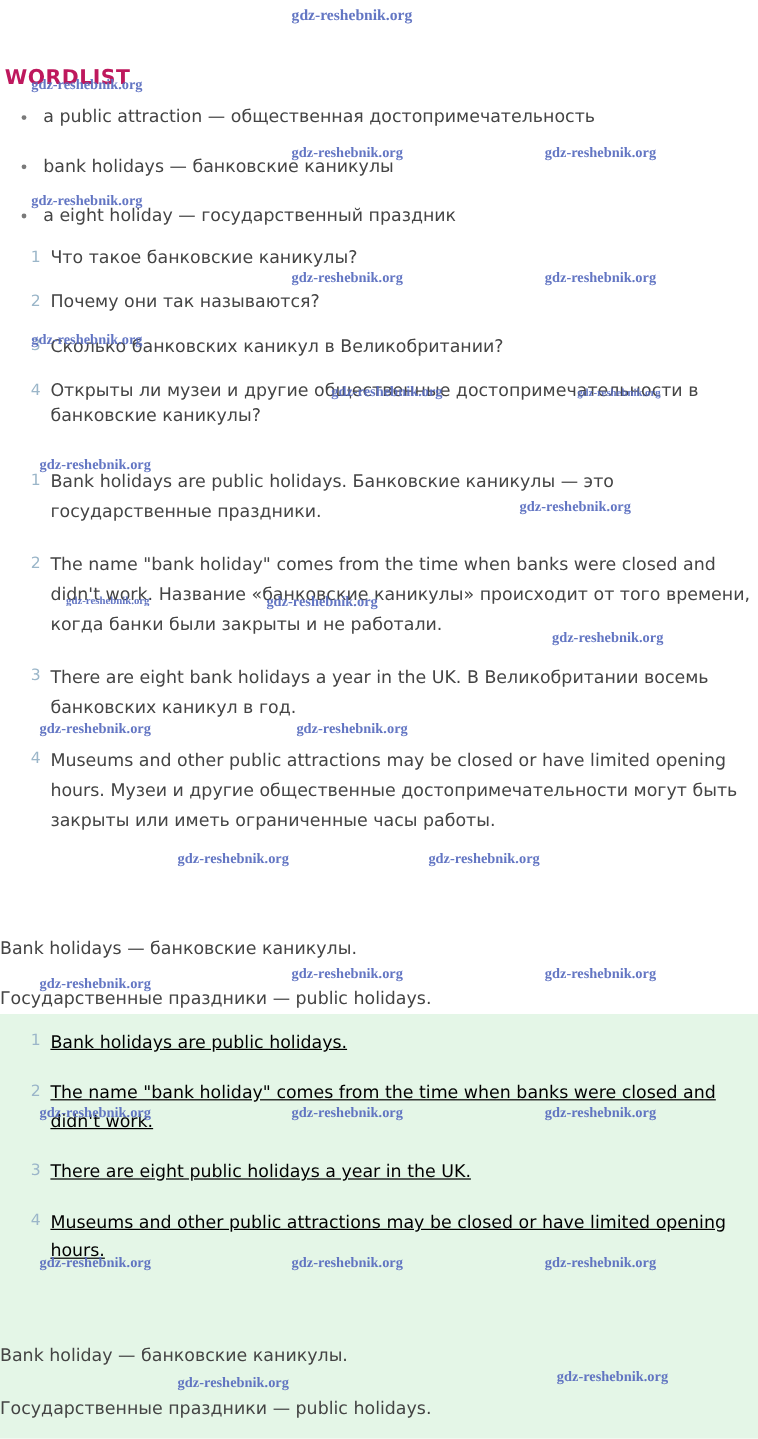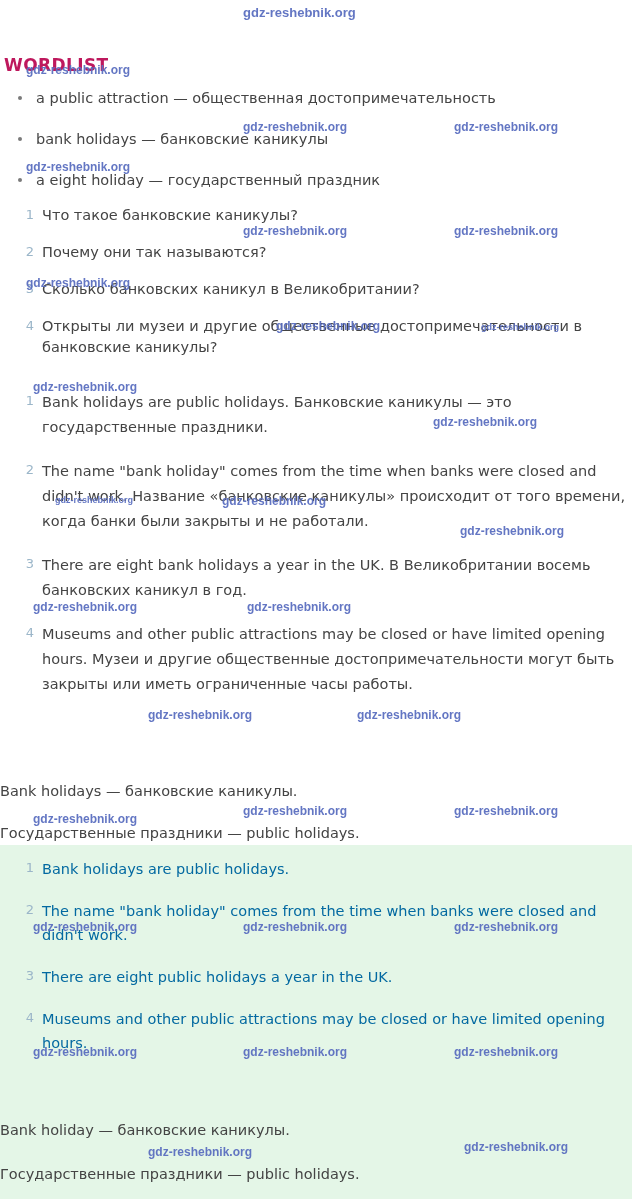--- a/index.html
+++ b/index.html
@@ -16,21 +16,21 @@
     overflow: hidden;
   }
   .page {
     position: relative;
     width: 632px;
     height: 1199px;
   }
   .wm {
     position: absolute;
     color: #5b6fc0;
-    font-family: Liberation Sans, sans-serif;
+    font-family: Liberation Serif, serif;
     font-weight: bold;
     font-size: 12px;
     white-space: nowrap;
     opacity: 0.95;
     pointer-events: none;
   }
   .wm-top {
     font-size: 13px;
   }
   .wordlist-title {
@@ -164,22 +164,23 @@
     color: #9bb6c9;
     font-size: 13px;
     line-height: 22px;
     text-align: right;
     margin-right: 8px;
   }
   .g-text {
     flex: 1 1 auto;
     font-size: 14.5px;
     line-height: 24px;
-    color: #0369a1;
+    color: #000000;
     max-width: 590px;
+    text-decoration: underline;
   }
   .g-foot {
     position: absolute;
     left: 0;
     top: 274px;
     width: 632px;
   }
   .g-foot .pair-line {
     margin-bottom: 22px;
   }

